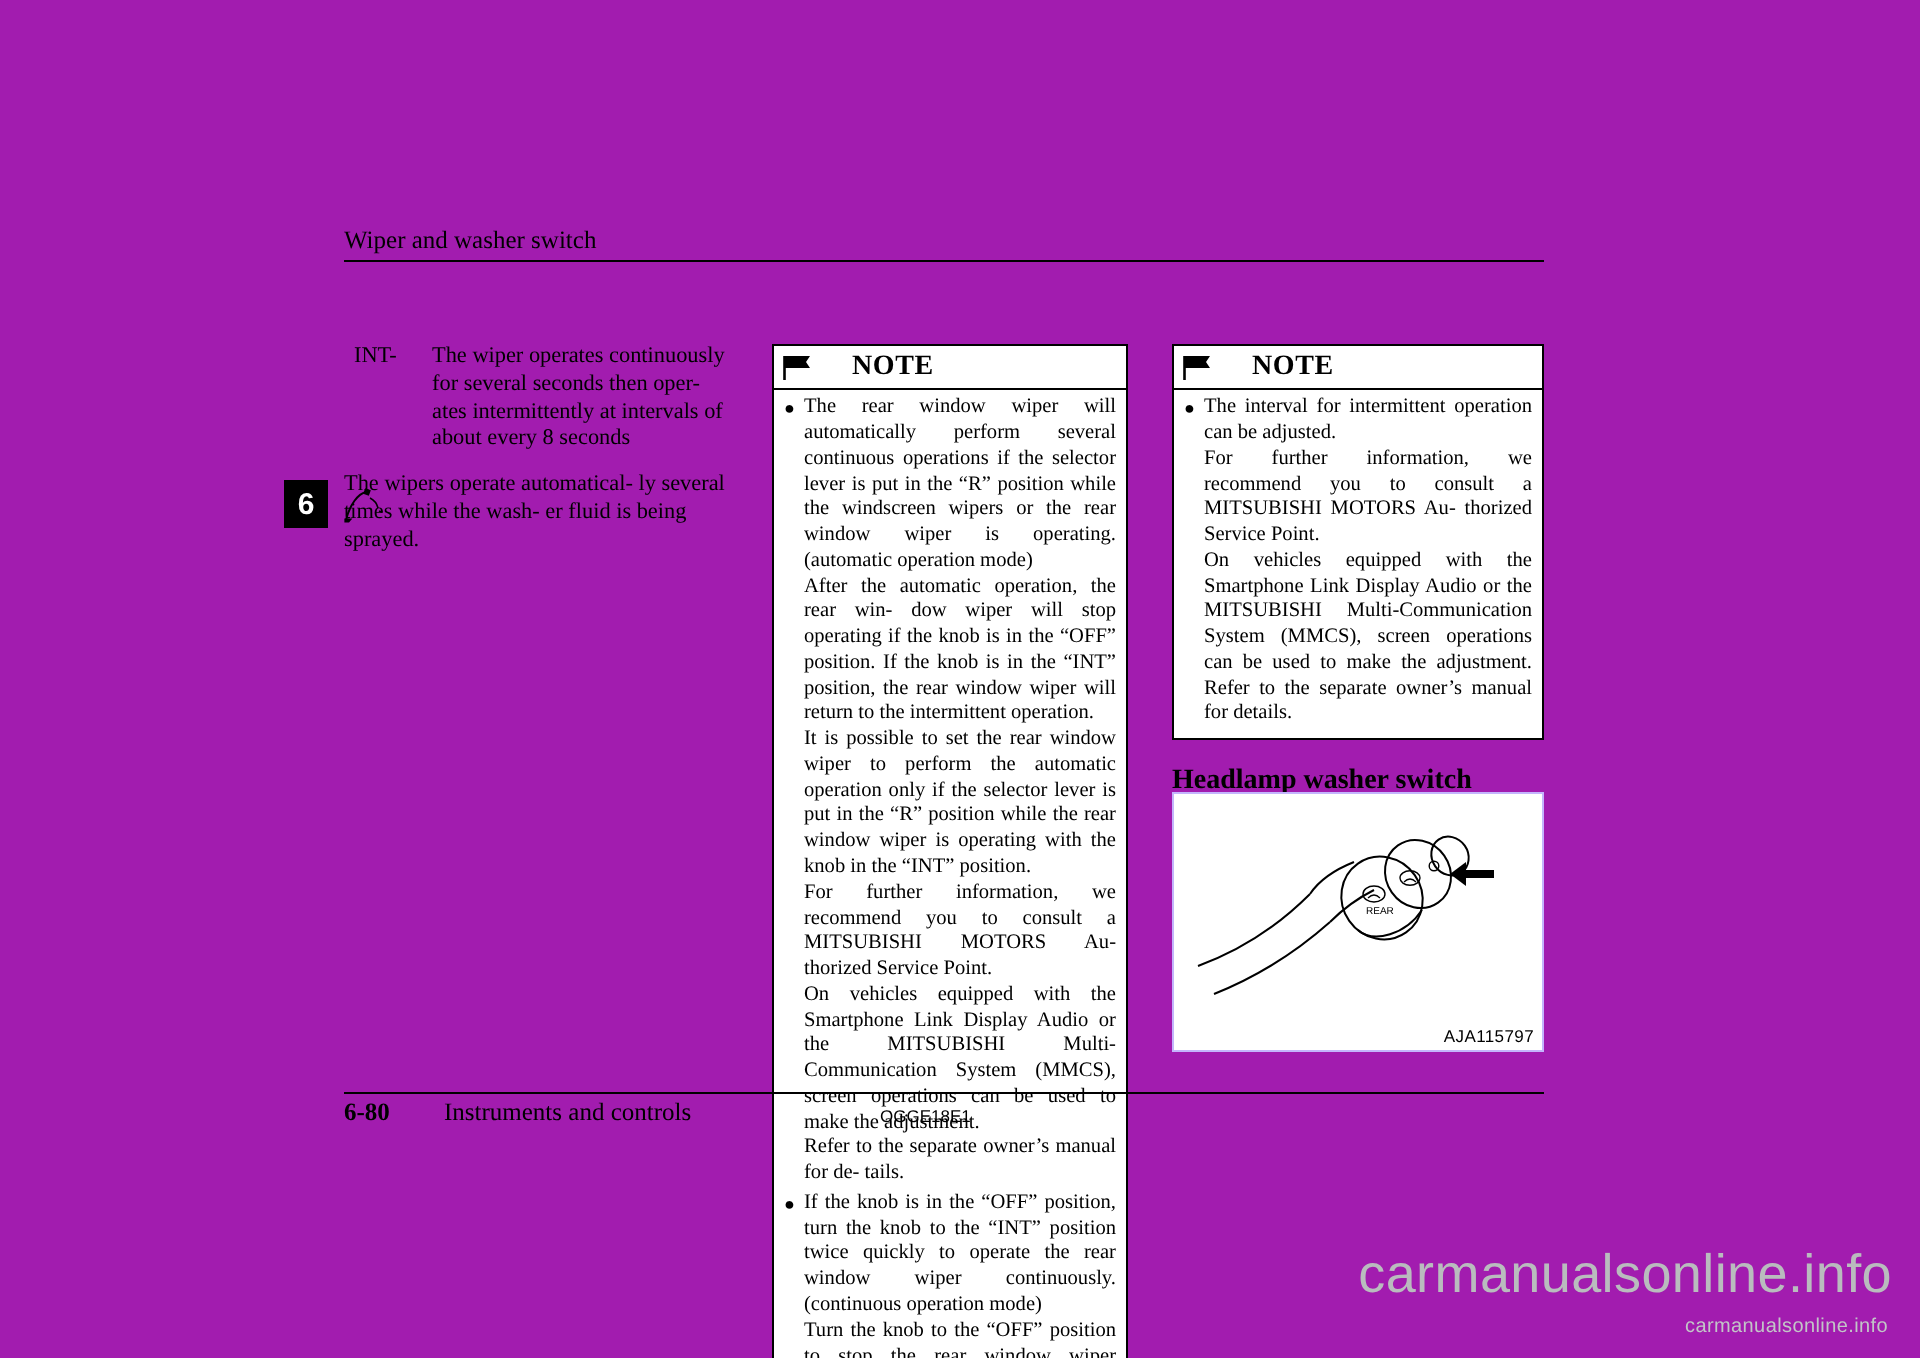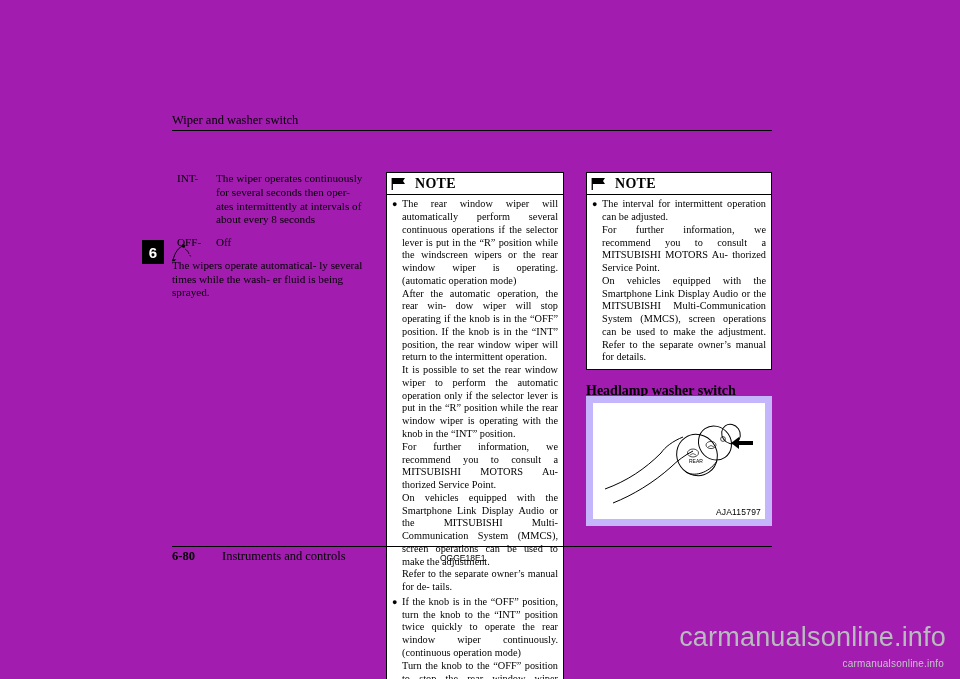--- a/index.html
+++ b/index.html
@@ -63,21 +63,21 @@
 
   
   .note-box {
     border: 1px solid #000;
     padding: 0;
     background: #fff;
   }
   .note-head {
     display: flex;
     align-items: center;
-    gap: 9px;
+    gap: 20px;
     padding: 2px 4px 2px 4px;
     border-bottom: 1px solid #000;
   }
   .note-head .flag {
     width: 15px; height: 13px;
     flex: 0 0 15px;
   }
   .note-head .note-label {
     font-family: "Liberation Serif", serif;
     font-weight: bold;
@@ -106,21 +106,21 @@
   .sec-rule { width: 100%; height: 1px; background: #000; margin-bottom: 1px; }
   .sec-code { font-size: 6px; text-align: right; letter-spacing: 0.2px; margin-bottom: 3px; }
   .sec-para { font-size: 11.2px; line-height: 1.24; text-align: justify; margin: 0; }
   .sec-para + .sec-para { margin-top: 1px; }
 
   
   .figure {
     position: absolute;
     left: 586px; top: 396px;
     width: 186px; height: 130px;
-    border: 7px solid #c4b5fd;
+    border: 1px solid #c4b5fd;
     background: #fff;
     overflow: hidden;
   }
   .fig-code {
     position: absolute;
     right: 4px; bottom: 2px;
     font-size: 8.5px;
     font-family: "Liberation Sans", sans-serif;
     letter-spacing: 0.2px;
   }
@@ -183,24 +183,20 @@
       <path d="M15,6 C17,7 18.5,9 19,11" stroke="#000" stroke-width="0.8" fill="none"></path>
       <path d="M19.5,12.5 l1.6,0.6" stroke="#000" stroke-width="0.8"></path>
     </svg>
   </div>
 
   <div class="col col1">
     <div class="deflist">
       <div class="defrow">
         <div class="defterm">INT-</div>
         <div class="defdesc">The wiper operates continuously for several seconds then oper- ates intermittently at intervals of about every 8 seconds</div>
-      </div>
-      <div class="defrow" style="margin-top:9px;">
-        <div class="defterm">OFF-</div>
-        <div class="defdesc">Off</div>
       </div>
     </div>
     <div style="height:9px"></div>
     <p class="para">The wipers operate automatical- ly several times while the wash- er fluid is being sprayed.</p>
   </div>
 
   <div class="col col2">
     <div class="note-box">
       <div class="note-head">
         <span class="flag">

